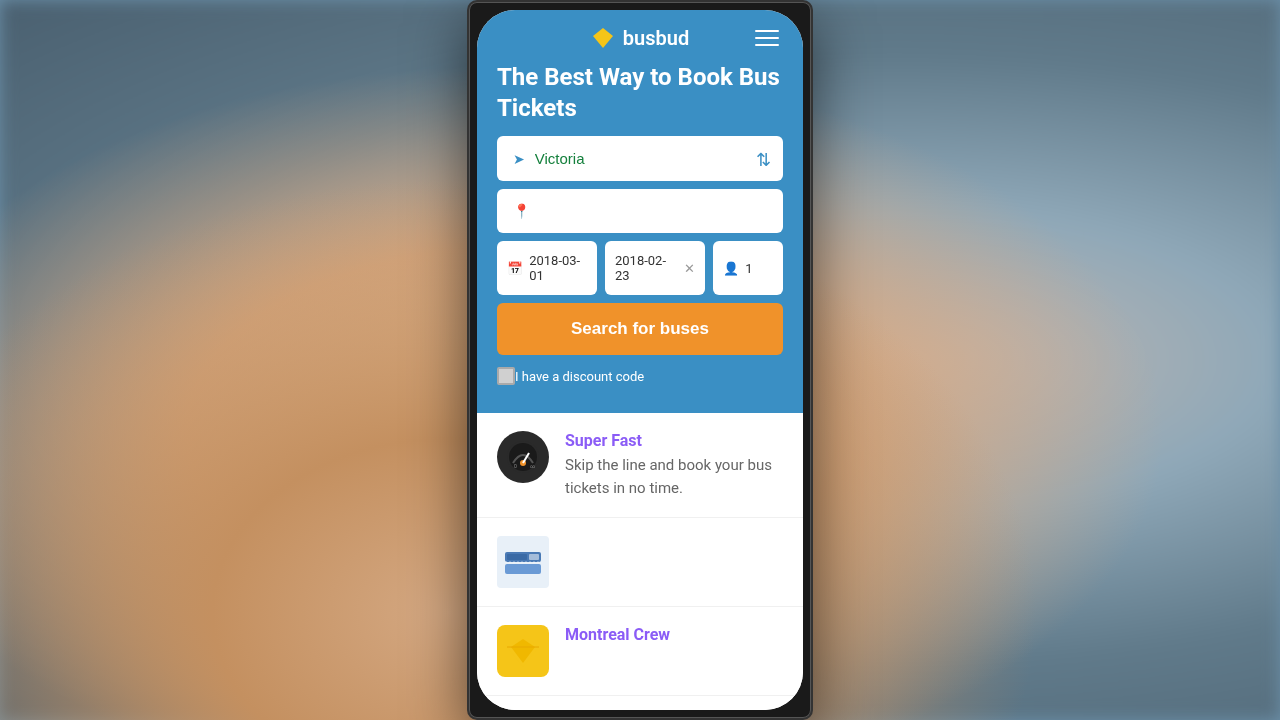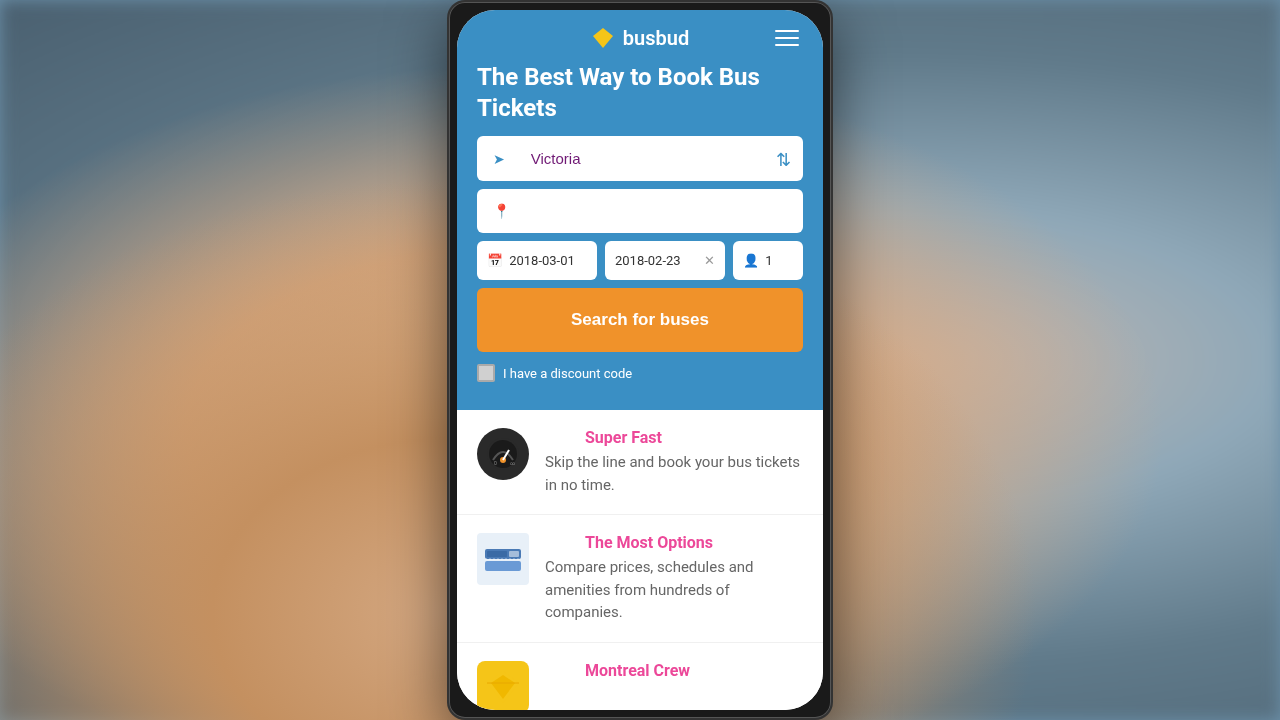--- a/index.html
+++ b/index.html
@@ -31,24 +31,24 @@
       z-index: 1;
       background:
         radial-gradient(ellipse at 35% 85%, #d4a882 0%, #c49060 20%, transparent 50%),
         radial-gradient(ellipse at 40% 60%, #e8c4a0 0%, #d4a882 30%, transparent 60%);
     }
 
     
     .phone-container {
       position: relative;
       z-index: 10;
-      width: 382px;
+      width: 342px;
       min-height: 680px;
       background: #1a1a1a;
-      border-radius: 16px;
+      border-radius: 8px;
       padding: 8px;
       box-shadow:
         0 0 0 2px #333,
         0 20px 60px rgba(0,0,0,0.6),
         inset 0 0 0 1px #555;
     }
 
     .phone-screen {
       width: 100%;
       height: 700px;
@@ -131,24 +131,23 @@
       display: flex;
       align-items: center;
       gap: 10px;
       position: relative;
     }
 
     .input-field input {
       border: none;
       outline: none;
       font-size: 15px;
-      color: #701a75;
+      color: #15803d;
       flex: 1;
       background: transparent;
-      margin-left: 16px;
     }
 
     .swap-btn {
       position: absolute;
       right: 12px;
       top: 50%;
       transform: translateY(-50%);
       color: #3a8fc4;
       cursor: pointer;
       font-size: 18px;
@@ -193,32 +192,31 @@
     .passengers-field span {
       font-size: 13px;
       color: #333;
     }
 
     .search-btn {
       background: #f0922a;
       color: #fff;
       border: none;
       border-radius: 6px;
-      padding: 22px;
+      padding: 16px;
       font-size: 17px;
       font-weight: 600;
       cursor: pointer;
       text-align: center;
       width: 100%;
     }
 
     .discount-row {
       display: flex;
       align-items: center;
-      gap: 8px;
       padding: 4px 0 8px;
     }
 
     .discount-checkbox {
       width: 18px;
       height: 18px;
       border: 2px solid #aaa;
       background: #d0d0d0;
       border-radius: 2px;
       flex-shrink: 0;
@@ -255,23 +253,22 @@
       font-size: 28px;
     }
 
     .feature-content {
       flex: 1;
     }
 
     .feature-title {
       font-size: 16px;
       font-weight: 700;
-      color: #ec4899;
+      color: #8b5cf6;
       margin-bottom: 4px;
-      margin-left: 40px;
     }
 
     .feature-desc {
       font-size: 15px;
       color: #666;
       line-height: 1.5;
     }
 
     
     .icon-speedometer { background: #2a2a2a; border-radius: 50%; }
@@ -374,24 +371,20 @@
       <div class="feature-item">
         <div class="feature-icon icon-ticket">
           <svg width="44" height="44" viewBox="0 0 44 44">
             <rect x="4" y="12" width="36" height="10" rx="2" fill="#4a7ab5"></rect>
             <rect x="4" y="24" width="36" height="10" rx="2" fill="#6a9ad5"></rect>
             <rect x="6" y="14" width="20" height="6" rx="1" fill="#3a6aa5"></rect>
             <rect x="28" y="14" width="10" height="6" rx="1" fill="#fff" opacity="0.5"></rect>
             <line x1="4" y1="22" x2="40" y2="22" stroke="#fff" stroke-width="0.5" stroke-dasharray="2,2"></line>
           </svg>
         </div>
-        <div class="feature-content">
-          <div class="feature-title">The Most Options</div>
-          <div class="feature-desc">Compare prices, schedules and amenities from hundreds of companies.</div>
-        </div>
       </div>
 
       <div class="feature-item">
         <div class="feature-icon icon-diamond">
           <svg width="44" height="44" viewBox="0 0 44 44">
             <polygon points="22,6 38,18 22,38 6,18" fill="#f5c518"></polygon>
             <polygon points="22,10 34,18 22,34 10,18" fill="#f0b800"></polygon>
             <line x1="6" y1="18" x2="38" y2="18" stroke="#e8a800" stroke-width="1"></line>
           </svg>
         </div>

